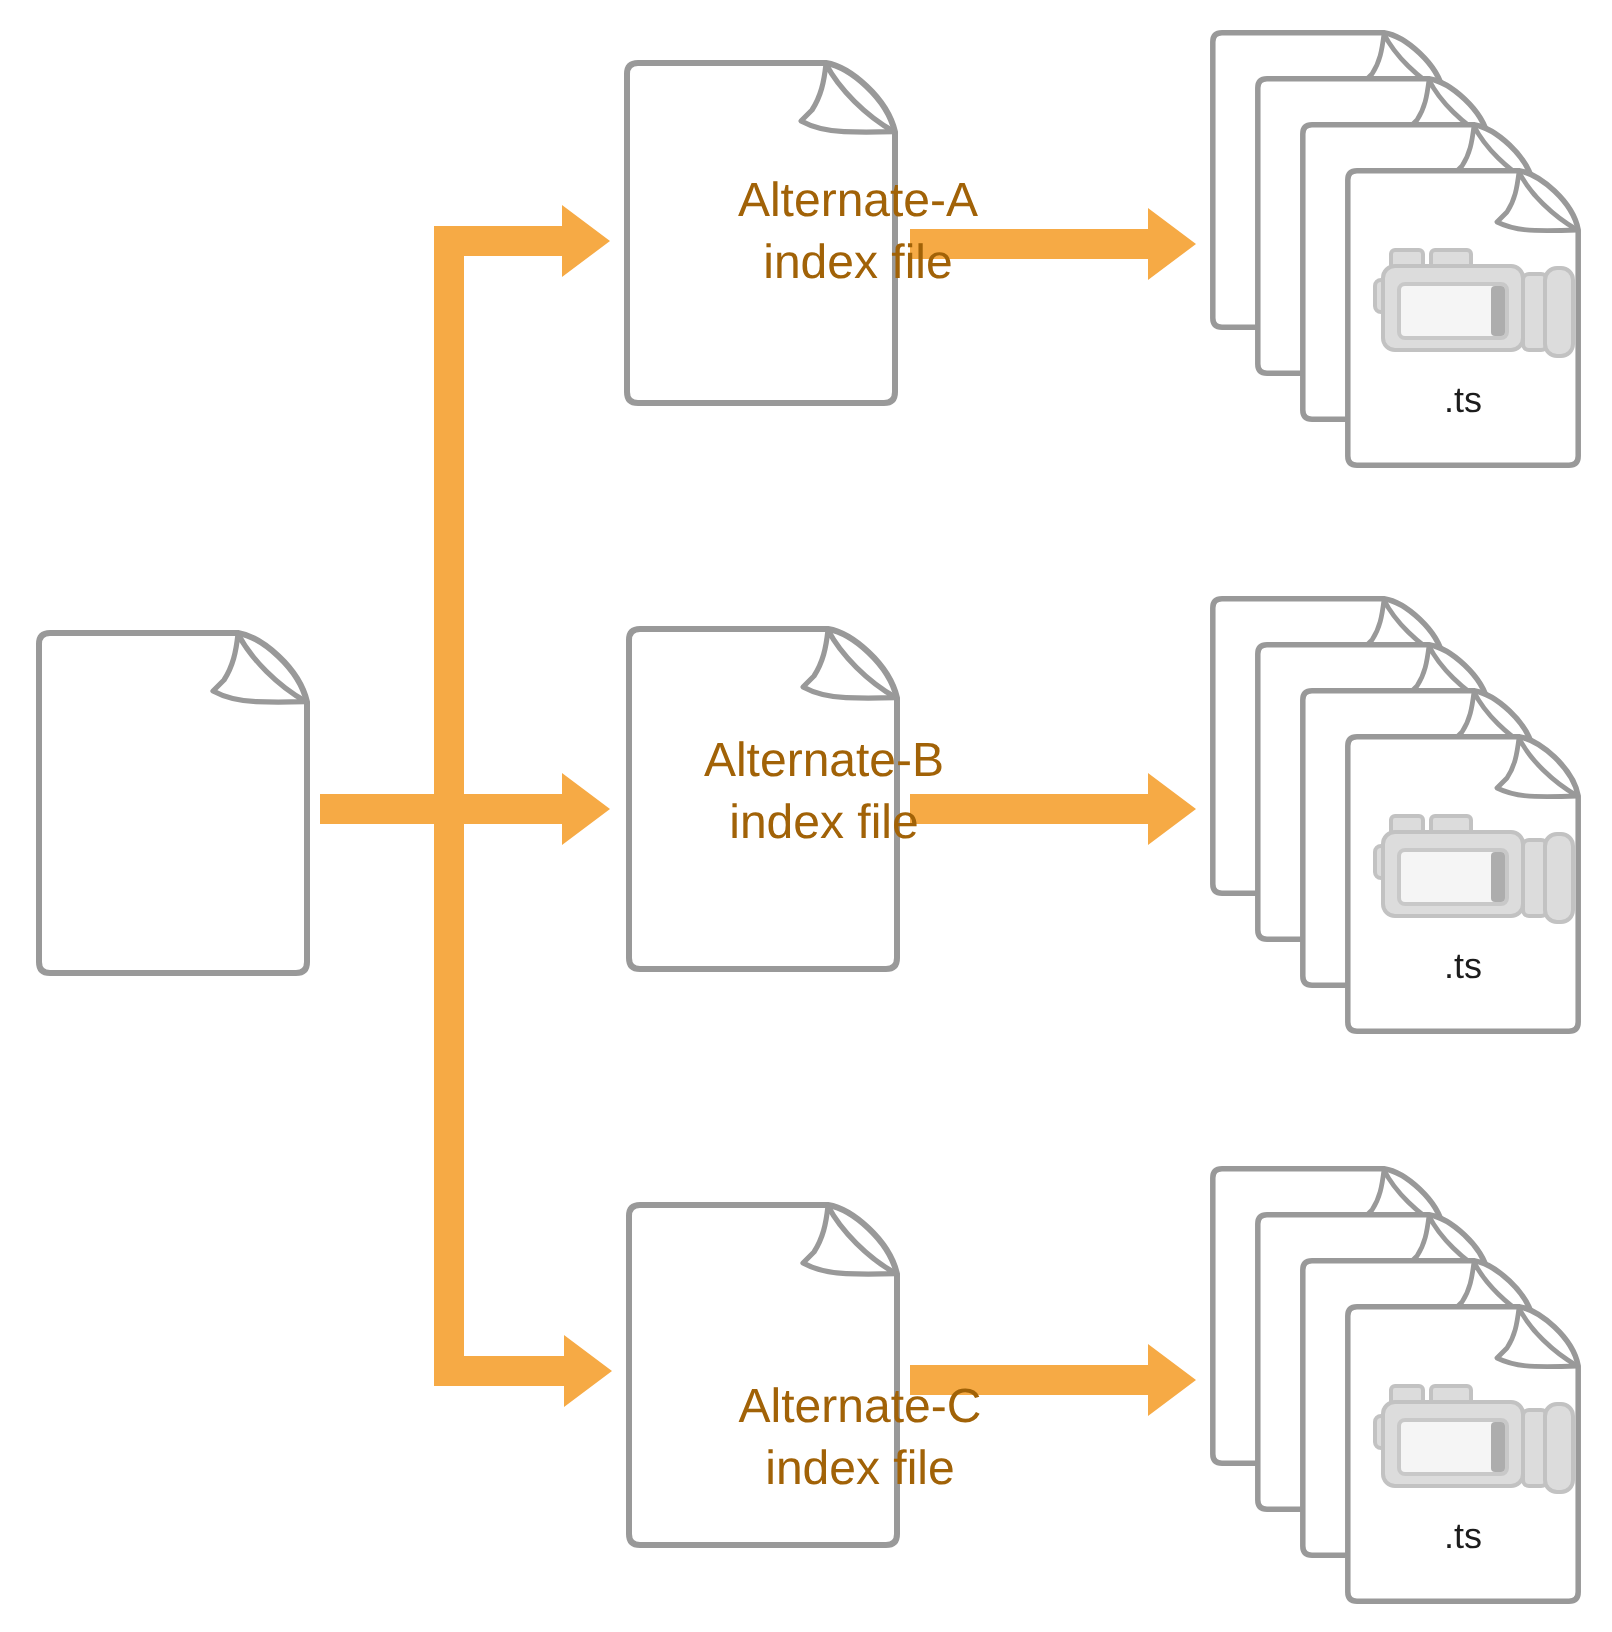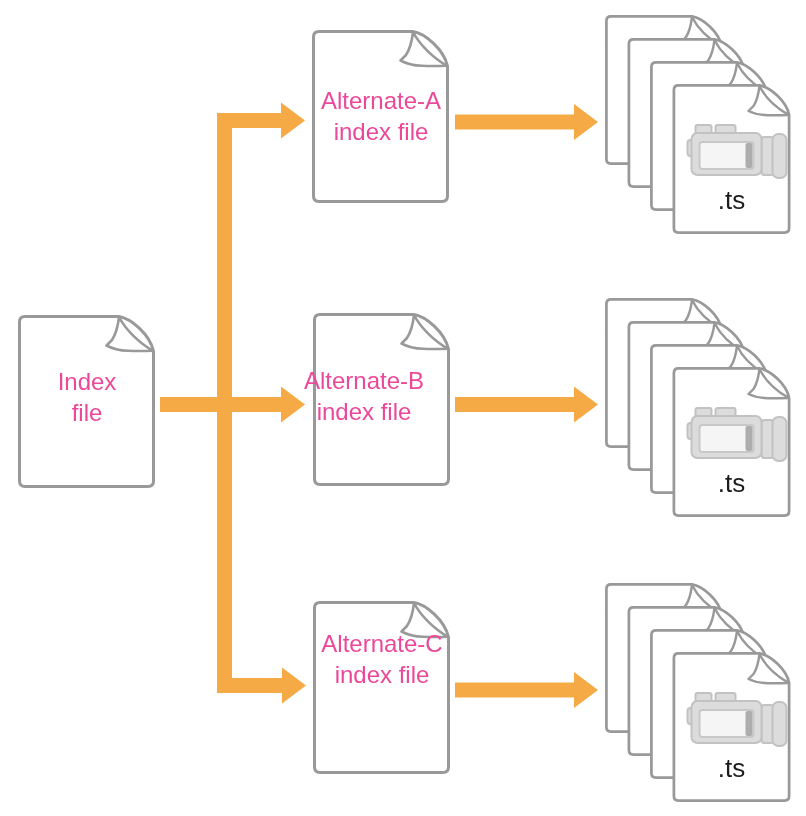--- a/index.html
+++ b/index.html
@@ -19,28 +19,29 @@
     position: absolute;
     left: 0;
     top: 0;
   }
   .doc-label {
     position: absolute;
     text-align: center;
     white-space: pre-line;
     font-size: 24px;
     line-height: 31px;
-    color: #ec4899;
+    color: #a16207;
     pointer-events: none;
+    margin-left: 48px;
   }
   .ts-label {
     position: absolute;
     text-align: center;
     white-space: pre-line;
-    font-size: 26px;
+    font-size: 18px;
     line-height: 30px;
     color: #1c1c1c;
     pointer-events: none;
   }
 </style>
 </head>
 <body>
 
 <div class="canvas">
 
@@ -108,26 +109,24 @@
     </g>
     <g>
       <use href="#tspage" x="605" y="583"></use>
       <use href="#tspage" x="627.5" y="606"></use>
       <use href="#tspage" x="650" y="629"></use>
       <use href="#tspage" x="672.5" y="652"></use>
       <use href="#camera" x="687.5" y="693"></use>
     </g>
   </svg>
 
-  <div class="doc-label" style="left:18px;  top:366px; width:138px;">Index
-file</div>
   <div class="doc-label" style="left:312px; top:85px;  width:138px;">Alternate-A
 index file</div>
   <div class="doc-label" style="left:295px; top:365px; width:138px;">Alternate-B
 index file</div>
-  <div class="doc-label" style="left:313px; top:628px; width:138px;">Alternate-C
+  <div class="doc-label" style="left:313px; top:688px; width:138px;">Alternate-C
 index file</div>
 
   <div class="ts-label" style="left:672px; top:185px; width:119px;">.ts</div>
   <div class="ts-label" style="left:672px; top:468px; width:119px;">.ts</div>
   <div class="ts-label" style="left:672px; top:753px; width:119px;">.ts</div>
 
 </div>
 
 </body></html>

